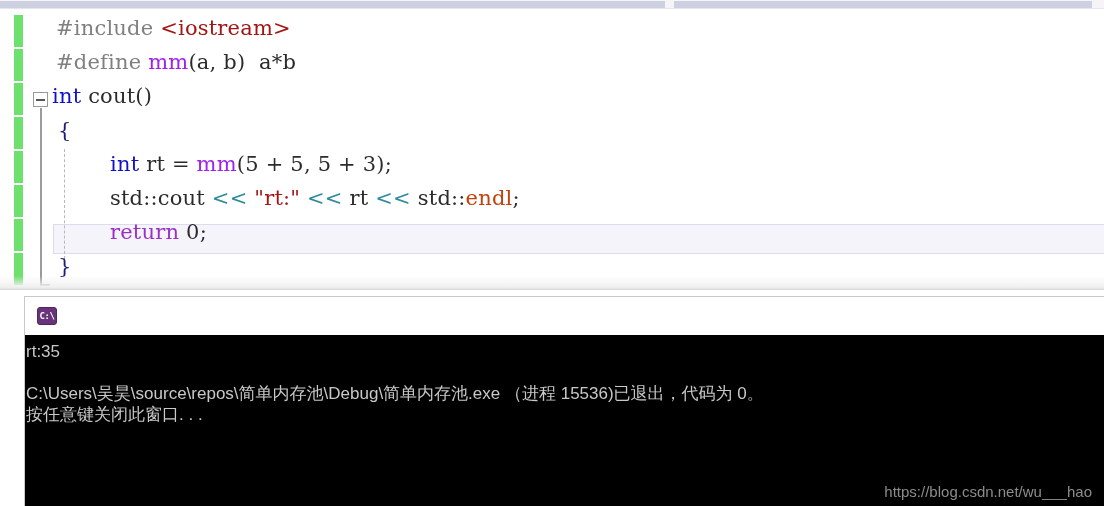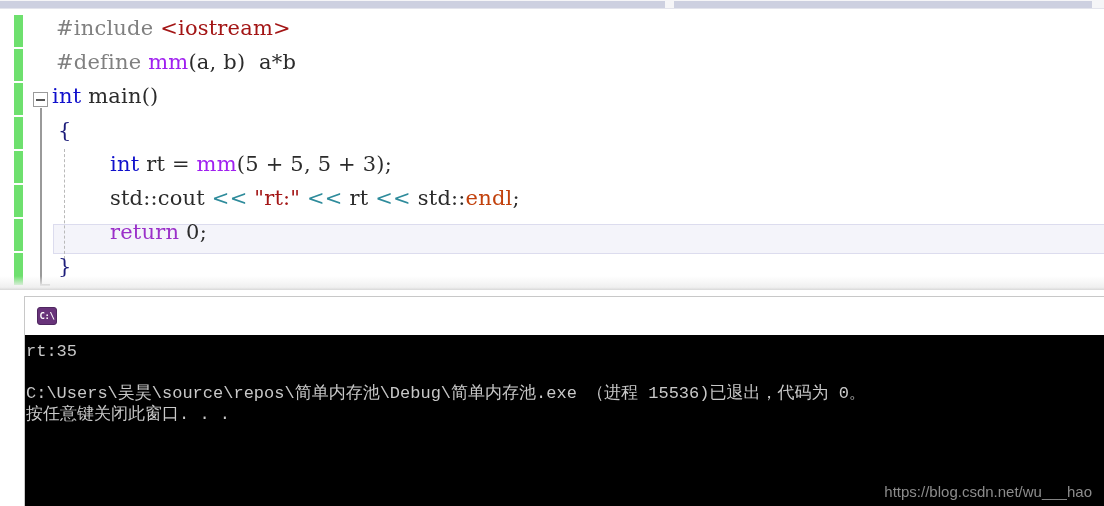--- a/index.html
+++ b/index.html
@@ -235,21 +235,21 @@
     top: 38px;
     width: 100%;
     height: 172px;
     background: #000000;
     overflow: hidden;
   }
   .console-line {
     position: absolute;
     left: 1px;
     color: #c8c8c8;
-    font-family: Liberation Mono, monospace;
+    font-family: Liberation Sans, sans-serif;
     font-size: 17px;
     line-height: 21px;
     white-space: pre;
   }
   .watermark {
     position: absolute;
     right: 12px;
     bottom: 7px;
     color: #8c8c8c;
     font-family: "Liberation Sans", sans-serif;
@@ -282,21 +282,21 @@
     <div class="current-line"></div>
 
     <div class="collapse-box"></div>
     <div class="outline-vline"></div>
     <div class="outline-hline"></div>
     <div class="indent-guide"></div>
 
     <div class="code">
       <div class="line" style="top:2px;left:56px;"><span class="t-pre">#include </span><span class="t-str-ang">&lt;iostream&gt;</span></div>
       <div class="line" style="top:36px;left:56px;"><span class="t-pre">#define </span><span class="t-macro">mm</span><span class="t-plain">(a, b) </span><span class="t-plain"> a*b</span></div>
-      <div class="line" style="top:70px;left:52px;"><span class="t-kw">int</span><span class="t-plain"> main()</span></div>
+      <div class="line" style="top:70px;left:52px;"><span class="t-kw">int</span><span class="t-plain"> cout()</span></div>
       <div class="line" style="top:104px;left:58px;"><span class="t-brace">{</span></div>
       <div class="line" style="top:138px;left:110px;"><span class="t-kw">int</span><span class="t-ident"> rt </span><span class="t-plain">= </span><span class="t-macro">mm</span><span class="t-plain">(5 + 5, 5 + 3);</span></div>
       <div class="line" style="top:172px;left:110px;"><span class="t-plain">std::cout </span><span class="t-op">&lt;&lt; </span><span class="t-str">"rt:"</span><span class="t-op"> &lt;&lt; </span><span class="t-ident">rt </span><span class="t-op">&lt;&lt; </span><span class="t-plain">std::</span><span class="t-fn">endl</span><span class="t-plain">;</span></div>
       <div class="line" style="top:206px;left:110px;"><span class="t-kw2">return</span><span class="t-plain"> 0;</span></div>
       <div class="line" style="top:240px;left:58px;"><span class="t-brace">}</span></div>
     </div>
 
     <div class="editor-fade"></div>
   </div>
 

